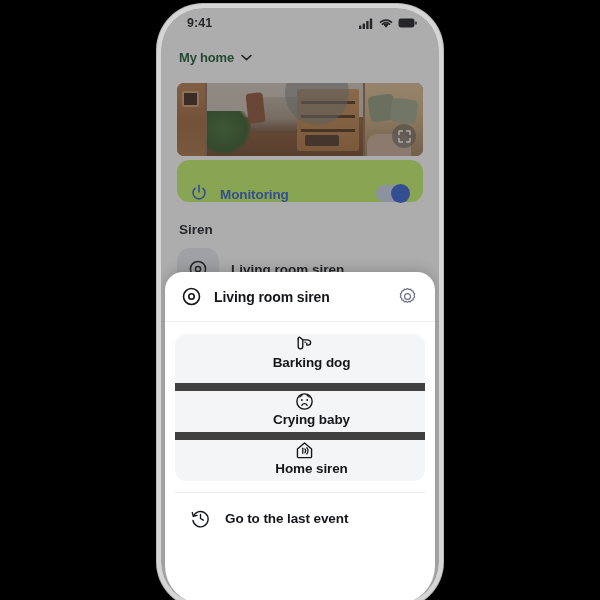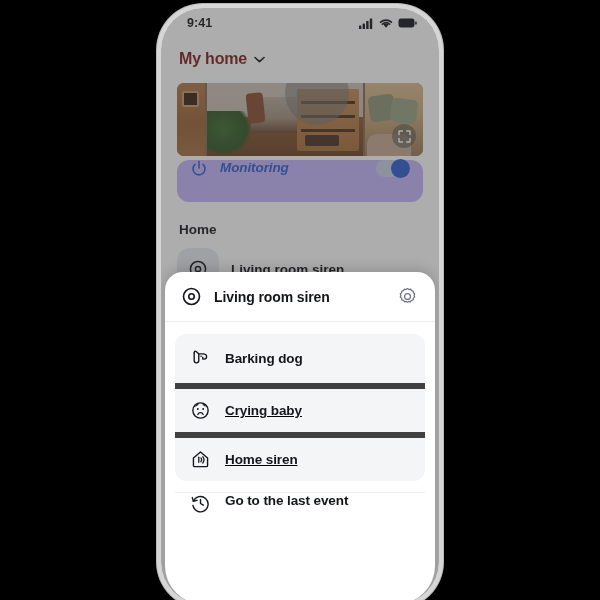--- a/index.html
+++ b/index.html
@@ -74,23 +74,23 @@
 
   .app-title-row {
     position: absolute;
     left: 18px;
     top: 42px;
     display: flex;
     align-items: center;
     gap: 7px;
   }
   .app-title {
-    font-size: 16px;
-    font-weight: bold;
-    color: #7f1d1d;
+    font-size: 13px;
+    font-weight: bold;
+    color: #14532d;
     letter-spacing: -0.2px;
   }
 
   
   .camera-strip {
     position: absolute;
     left: 16px;
     top: 75px;
     width: 246px;
     height: 73px;
@@ -164,27 +164,26 @@
     display:flex; align-items:center; justify-content:center;
   }
 
   
   .monitoring-card {
     position: absolute;
     left: 16px;
     top: 152px;
     width: 246px;
     height: 42px;
-    background: #c4b5fd;
+    background: #bef264;
     border-radius: 12px;
     display: flex;
-    align-items: flex-start;
+    align-items: flex-end;
     padding: 0 13px;
     box-sizing: border-box;
-    font-style: italic;
   }
   .monitoring-label {
     margin-left: 12px;
     font-size: 13.5px;
     font-weight: bold;
     color: #2f5cd0;
     letter-spacing: -0.1px;
   }
   .toggle {
     margin-left: auto;
@@ -279,40 +278,41 @@
     overflow: hidden;
     background: #f4f5f7;
   }
   .sheet-item {
     height: 49px;
     display: flex;
     align-items: center;
     padding: 0 6px 0 15px;
     background: #f4f5f7;
     box-sizing: border-box;
+    flex-direction: column;
   }
   .sheet-item + .sheet-item {
-    border-top: 6px solid #404040;
-    text-decoration: underline;
+    border-top: 8px solid #404040;
   }
   .sheet-item-label {
     margin-left: 14px;
     font-size: 13.5px;
     font-weight: bold;
     color: #14161a;
     letter-spacing: -0.1px;
   }
 
   .sheet-footer {
     margin: 11px 10px 0 10px;
     border-top: 1px solid #eceef1;
   }
   .footer-item {
     height: 50px;
     display: flex;
+    align-items: center;
     padding: 0 6px 0 15px;
     box-sizing: border-box;
   }
   .footer-label {
     margin-left: 14px;
     font-size: 13.5px;
     font-weight: bold;
     color: #14161a;
     letter-spacing: -0.1px;
   }
@@ -395,21 +395,21 @@
         <span>
           <svg width="18" height="18" viewBox="0 0 18 18">
             <path d="M5 4.4 a6 6 0 1 0 8 0" stroke="#2f5cd0" stroke-width="1.6" fill="none" stroke-linecap="round"></path>
             <path d="M9 1.6 V8" stroke="#2f5cd0" stroke-width="1.6" fill="none" stroke-linecap="round"></path>
           </svg>
         </span>
         <span class="monitoring-label">Monitoring</span>
         <span class="toggle"></span>
       </div>
 
-      <div class="section-title">Home</div>
+      <div class="section-title">Siren</div>
 
       <div class="bg-device-row">
         <span class="bg-device-icon">
           <svg width="20" height="20" viewBox="0 0 20 20">
             <circle cx="10" cy="10" r="7.6" stroke="#14161a" stroke-width="1.5" fill="none"></circle>
             <circle cx="10" cy="10" r="2.6" stroke="#14161a" stroke-width="1.5" fill="none"></circle>
           </svg>
         </span>
         <span class="bg-device-label">Living room siren</span>
       </div>

